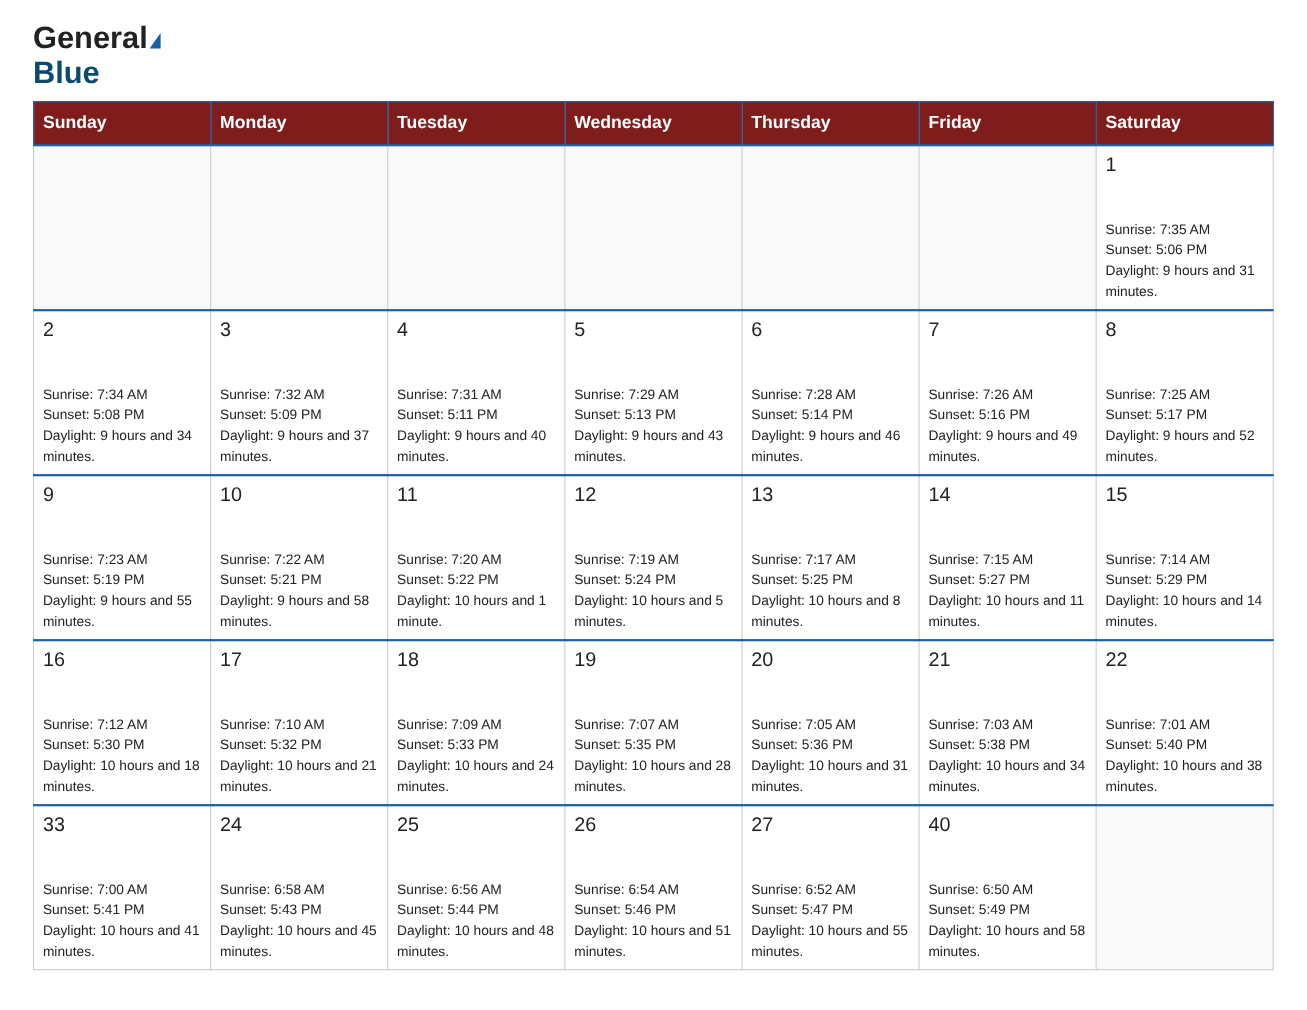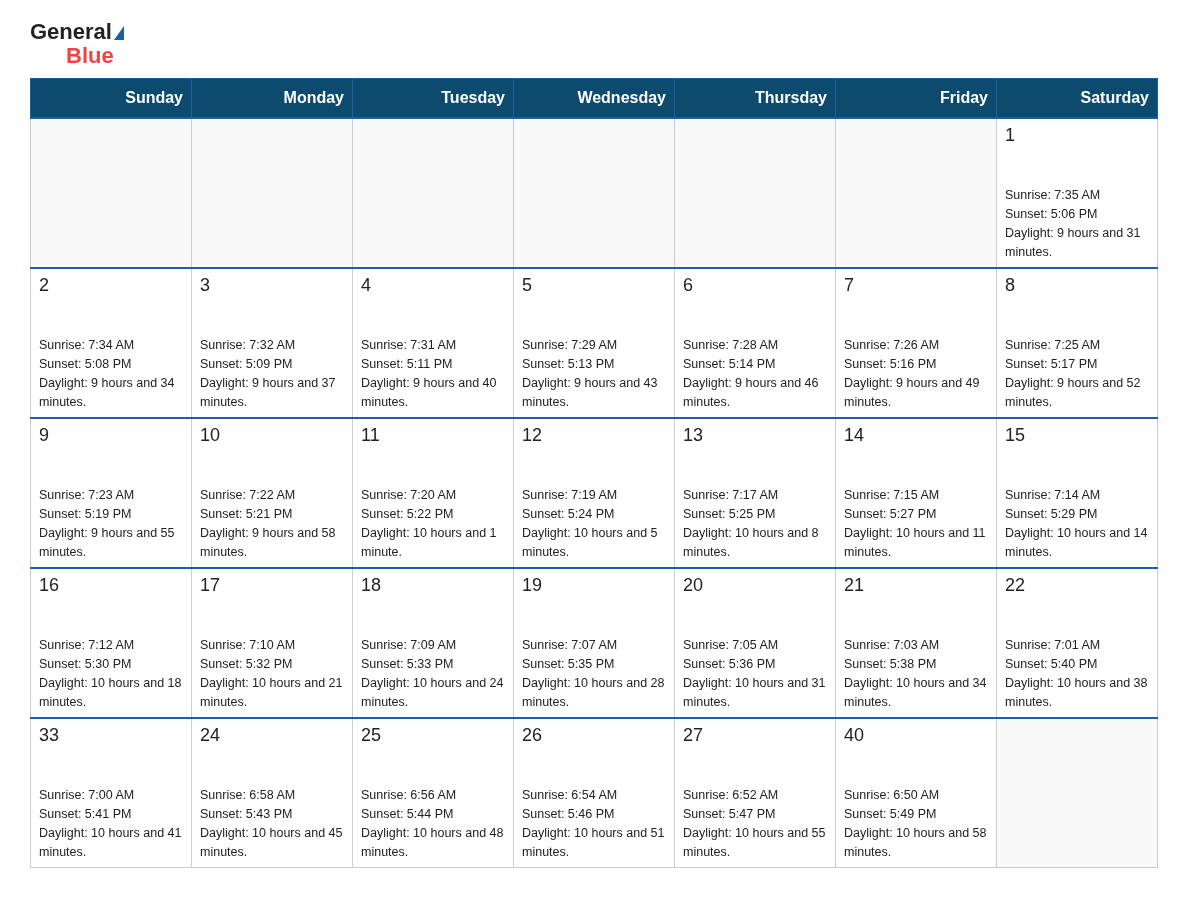--- a/index.html
+++ b/index.html
@@ -13,28 +13,28 @@
     }
     .header {
       display: flex;
       justify-content: space-between;
       align-items: flex-start;
       margin-bottom: 10px;
     }
     .logo {
       display: flex;
       flex-direction: column;
-      font-size: 22px;
+      font-size: 28px;
       font-weight: bold;
       color: #222;
       line-height: 1.1;
       justify-content: space-between;
     }
     .logo .general { color: #222; }
-    .logo .blue { color: #ef4444; margin-left: 36px; }
+    .logo .blue { color: #0c4a6e; }
     .logo-triangle {
       display: inline-block;
       width: 0;
       height: 0;
       border-left: 10px solid transparent;
       border-bottom: 14px solid #1a5fa8;
       margin-left: 2px;
       vertical-align: middle;
     }
     .title-block {
@@ -50,26 +50,26 @@
       font-size: 20px;
       color: #555;
       margin-top: 4px;
     }
     .calendar {
       width: 100%;
       border-collapse: collapse;
       margin-top: 10px;
     }
     .calendar thead tr th {
-      background-color: #0c4a6e;
+      background-color: #7f1d1d;
       color: #fff;
       font-size: 16px;
       font-weight: bold;
       padding: 10px 8px;
-      text-align: right;
+      text-align: left;
       border: 1px solid #1a5fa8;
     }
     .calendar tbody tr td {
       vertical-align: top;
       border: 1px solid #ccc;
       padding: 6px 8px;
       width: calc(100% / 7);
       min-height: 100px;
       font-size: 12.5px;
       color: #222;

